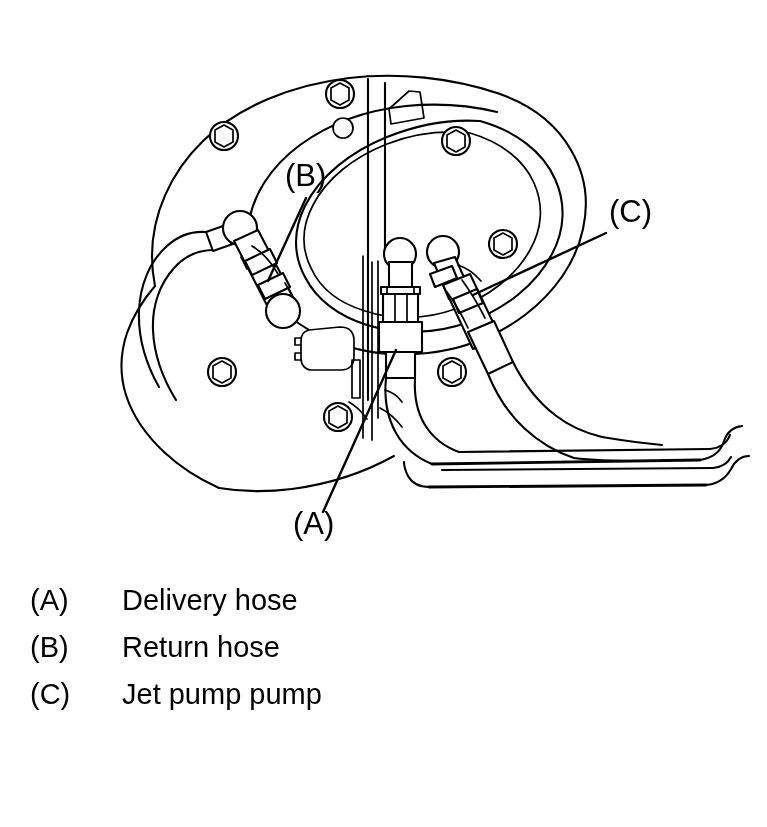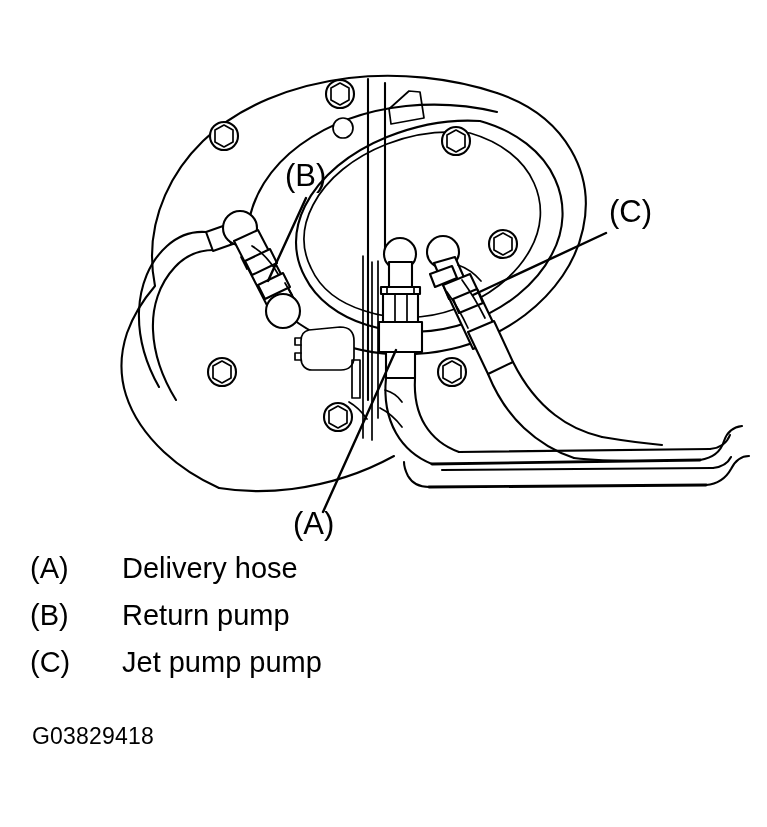--- a/index.html
+++ b/index.html
@@ -91,20 +91,21 @@
   .legend-key {
     width: 92px;
     flex: 0 0 92px;
     font-size: 29px;
     line-height: 33px;
     letter-spacing: 0px;
   }
   .legend-label {
     font-size: 29px;
     line-height: 33px;
+    margin-top: 32px;
   }
   #fig-id {
     position: absolute;
     left: 32px;
     top: 723px;
     font-size: 23px;
     letter-spacing: 0.2px;
   }
 </style>
 </head>
@@ -331,25 +332,24 @@
 
   <div id="legend">
 
     <div class="legend-row">
       <span class="legend-key">(A)</span>
       <span class="legend-label">Delivery hose</span>
     </div>
 
     <div class="legend-row">
       <span class="legend-key">(B)</span>
-      <span class="legend-label">Return pump</span>
+      <span class="legend-label">Return hose</span>
     </div>
 
     <div class="legend-row">
       <span class="legend-key">(C)</span>
       <span class="legend-label">Jet pump pump</span>
     </div>
 
   </div>
 
-  <div id="fig-id">G03829418</div>
 
 </div>
 
 </body></html>

